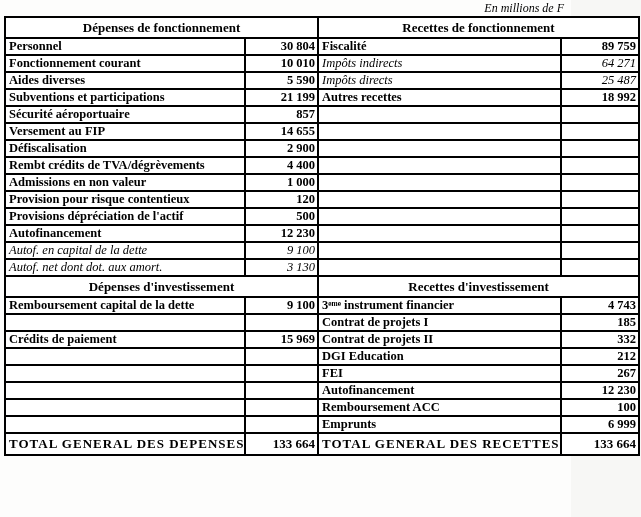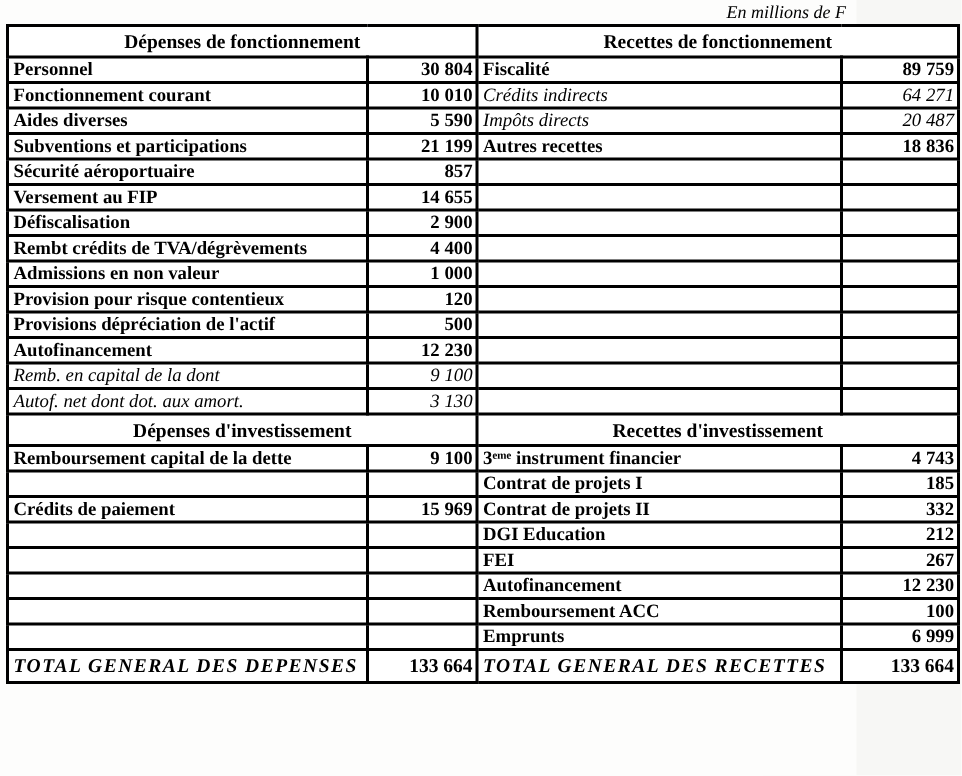--- a/index.html
+++ b/index.html
@@ -45,21 +45,21 @@
   td.val{text-align:right;padding-right:2px;}
   tr.sec td{
     text-align:center;
     font-size:13px;
     height:19px;
     line-height:19px;
   }
   td.it{font-weight:normal;font-style:italic;}
   tr.total td{height:17px;line-height:17px;}
   tr.grand td{height:20px;line-height:20px;font-size:13px;}
-  tr.grand td.lab{letter-spacing:1px;font-style:italic;}
+  tr.grand td.lab{letter-spacing:1px;}
 </style>
 </head>
 <body>
 
 <div class="page">
   <div class="note">En millions de F</div>
 
   <table class="budget">
     <colgroup>
       <col class="c-lab">
@@ -76,34 +76,34 @@
 
       <tr>
         <td class="lab">Personnel</td>
         <td class="val">30 804</td>
         <td class="lab">Fiscalité</td>
         <td class="val">89 759</td>
       </tr>
       <tr>
         <td class="lab">Fonctionnement courant</td>
         <td class="val">10 010</td>
-        <td class="lab it">Crédits indirects</td>
+        <td class="lab it">Impôts indirects</td>
         <td class="val it">64 271</td>
       </tr>
       <tr>
         <td class="lab">Aides diverses</td>
         <td class="val">5 590</td>
         <td class="lab it">Impôts directs</td>
-        <td class="val it">20 487</td>
+        <td class="val it">25 487</td>
       </tr>
       <tr>
         <td class="lab">Subventions et participations</td>
         <td class="val">21 199</td>
         <td class="lab">Autres recettes</td>
-        <td class="val">18 836</td>
+        <td class="val">18 992</td>
       </tr>
       <tr>
         <td class="lab">Sécurité aéroportuaire</td>
         <td class="val">857</td>
         <td class="lab"></td>
         <td class="val"></td>
       </tr>
       <tr>
         <td class="lab">Versement au FIP</td>
         <td class="val">14 655</td>
@@ -140,21 +140,21 @@
         <td class="lab"></td>
         <td class="val"></td>
       </tr>
       <tr>
         <td class="lab">Autofinancement</td>
         <td class="val">12 230</td>
         <td class="lab"></td>
         <td class="val"></td>
       </tr>
       <tr>
-        <td class="lab it">Remb. en capital de la dont</td>
+        <td class="lab it">Autof. en capital de la dette</td>
         <td class="val it">9 100</td>
         <td class="lab"></td>
         <td class="val"></td>
       </tr>
       <tr>
         <td class="lab it">Autof. net dont dot. aux amort.</td>
         <td class="val it">3 130</td>
         <td class="lab"></td>
         <td class="val"></td>
       </tr>

